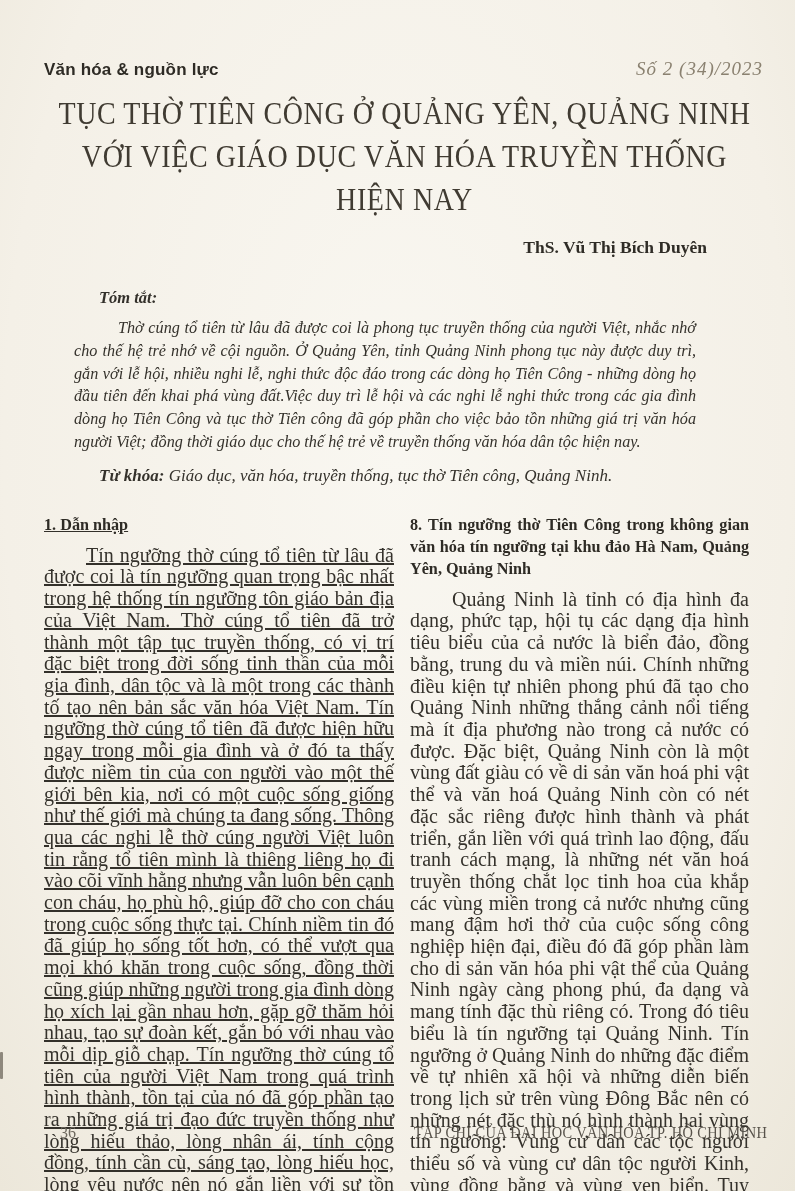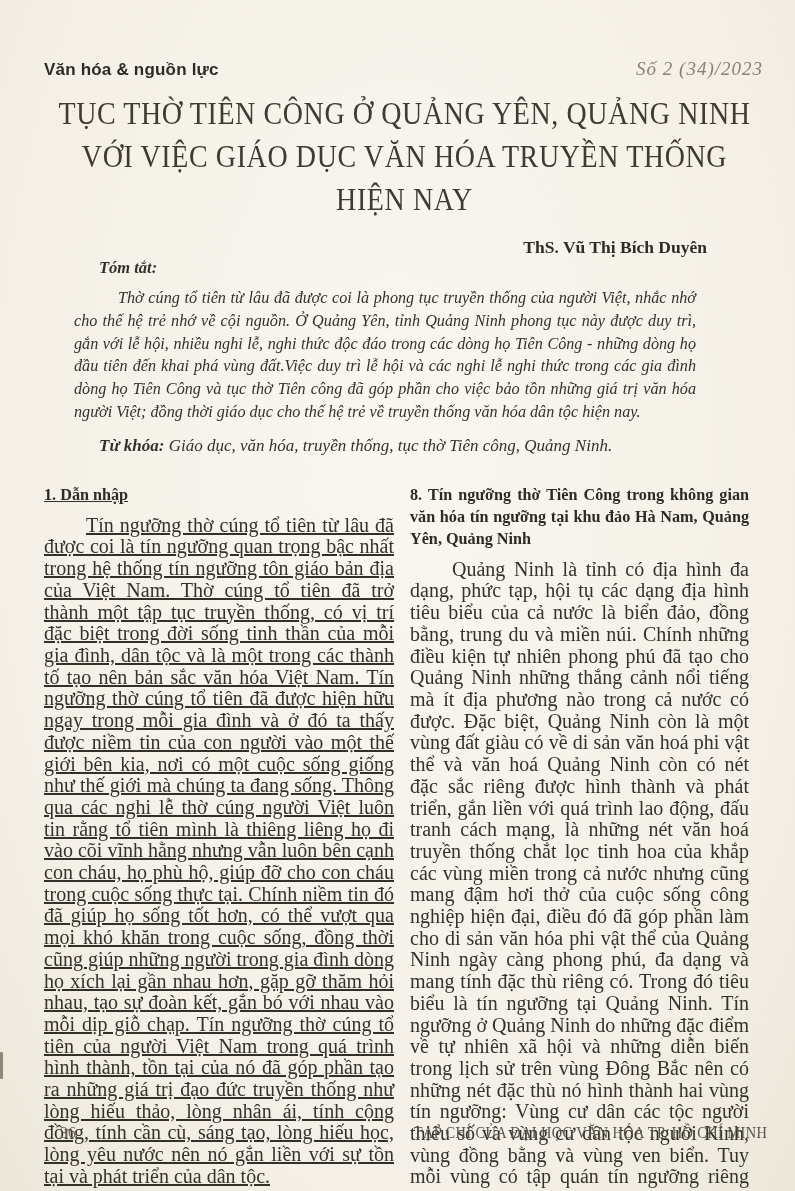--- a/index.html
+++ b/index.html
@@ -59,20 +59,21 @@
     margin-top: 28px;
     text-align: right;
     padding-right: 58px;
     font-weight: bold;
     font-size: 17.5px;
     color: #2f2c26;
   }
 
   
   .abstract-label {
+    margin-top: 30px;
     margin-left: 55px;
     font-weight: bold;
     font-style: italic;
     font-size: 16.5px;
   }
   .abstract-text {
     margin-top: 9px;
     margin-left: 30px;
     width: 622px;
     font-style: italic;

